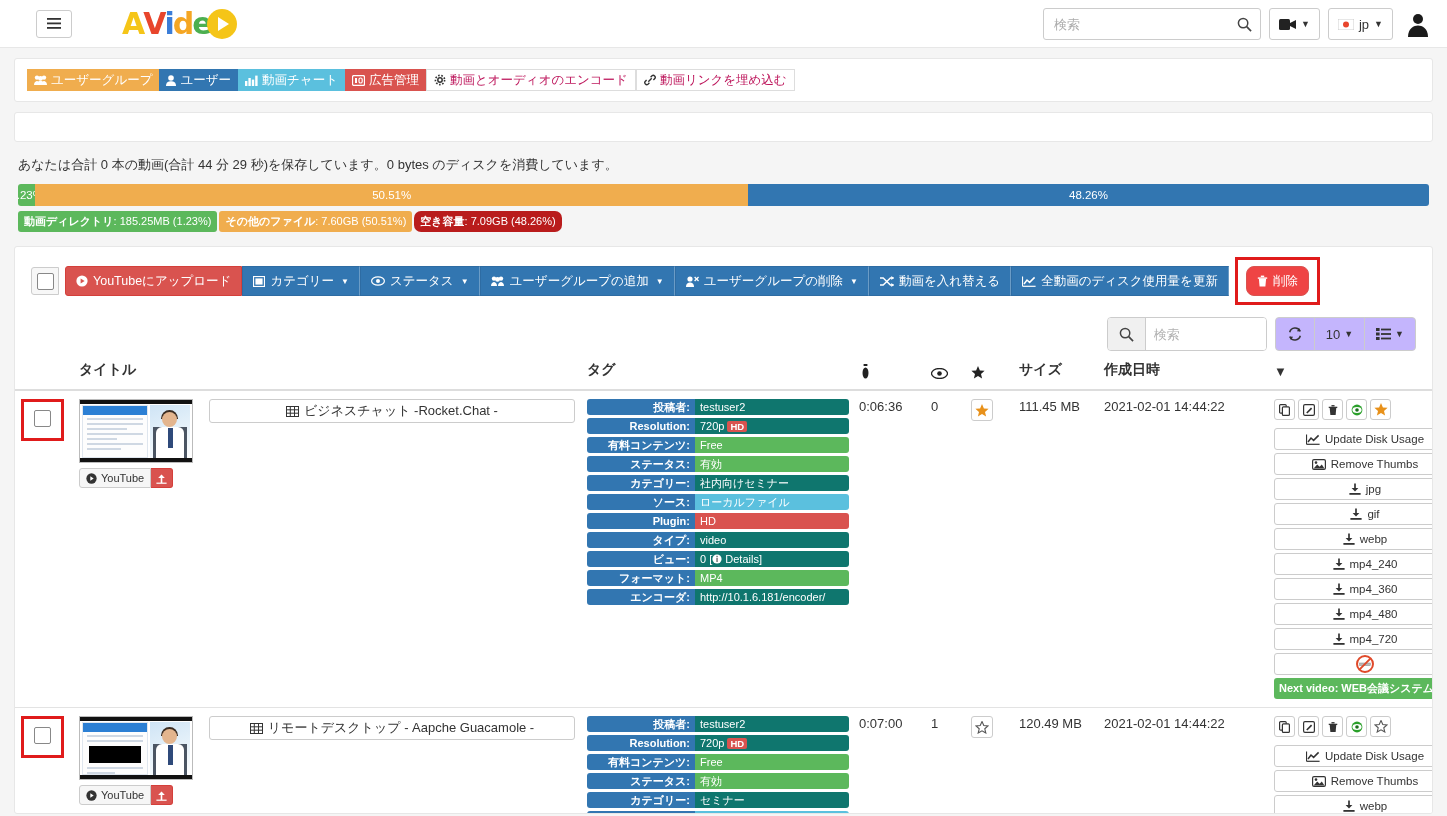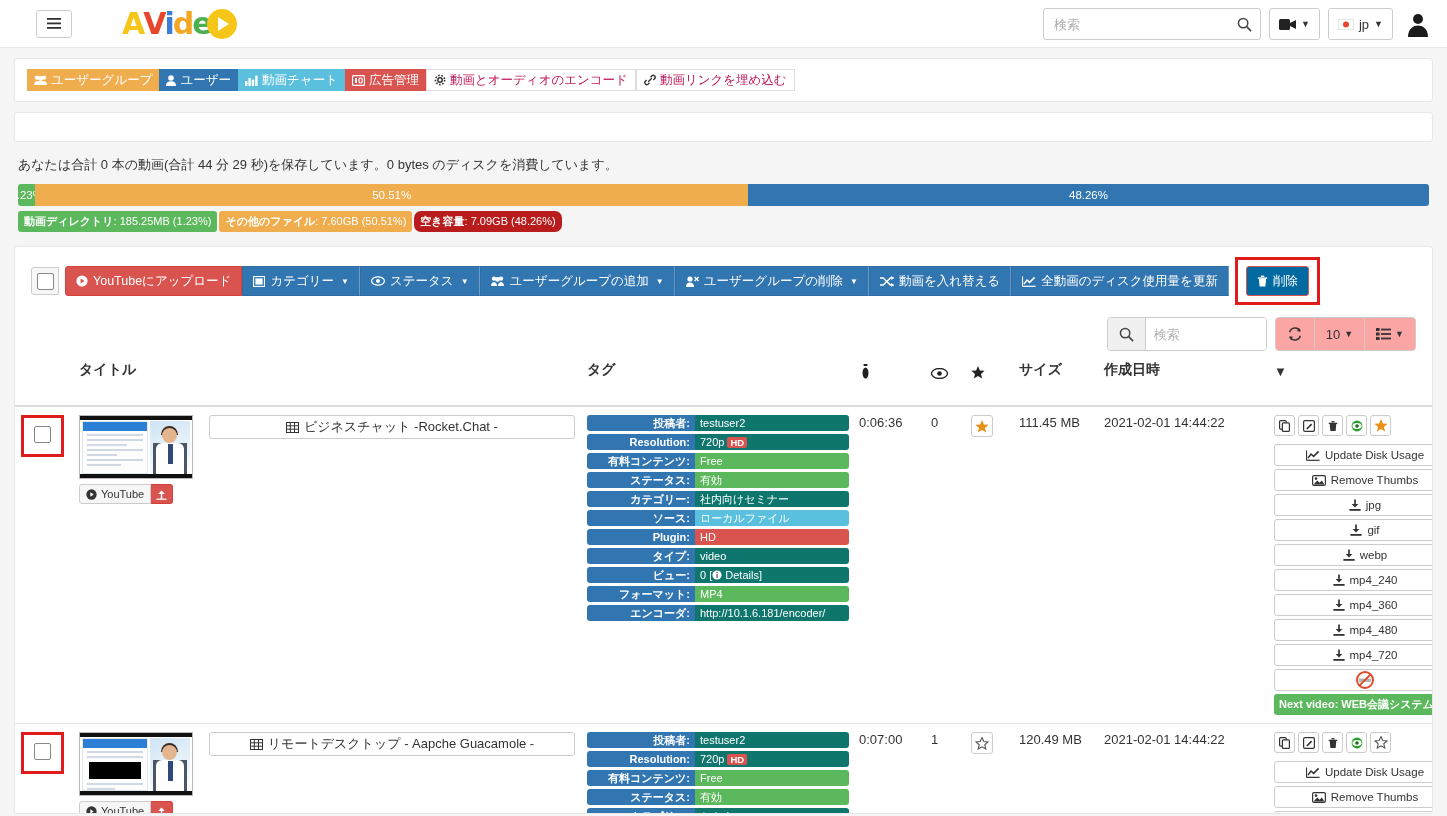--- a/index.html
+++ b/index.html
@@ -198,23 +198,23 @@
     color: #fff;
     background: #3276b1;
     border: 1px solid rgba(0,0,0,.08);
     border-right: 1px solid rgba(255,255,255,.28);
     cursor: pointer;
     white-space: nowrap;
   }
   .btn.red { background: #d9534f; border-color: #d43f3a; }
   .btn.first { border-radius: 3px 0 0 3px; }
   .btn.delete {
-    background: #0369a1;
+    background: #ef4444;
     border: 1px solid #d9534f;
-    border-radius: 3px;
+    border-radius: 8px;
     justify-content: center;
   }
   .delete-wrap {
     border: 3px solid #e01b1b;
     padding: 6px 8px;
     margin-left: 6px;
     background: #fff;
     display: inline-flex;
   }
 
@@ -243,38 +243,38 @@
     border: none; outline: none;
     padding: 0 8px;
     font-size: 13px;
     font-family: inherit;
   }
   .mini-search input::placeholder { color: #b0b0b0; }
   .btngroup { display: flex; }
   .btngroup > div {
     height: 34px;
     border: 1px solid #ccc;
-    background: #fca5a5;
+    background: #c4b5fd;
     display: flex; align-items: center; 
     gap: 4px;
     padding: 0 11px;
     cursor: pointer;
     font-size: 13px;
     margin-left: -1px;
   }
   .btngroup > div:first-child { border-radius: 4px 0 0 4px; margin-left: 0; }
   .btngroup > div:last-child { border-radius: 0 4px 4px 0; }
 
   
   table.vtable { width: 100%; border-collapse: collapse; table-layout: fixed; }
   table.vtable th {
     font-size: 14px;
     font-weight: bold;
     text-align: left;
-    padding: 4px 6px 26px 6px;
+    padding: 4px 6px 10px 6px;
     border-bottom: 2px solid #ddd;
     color: #333;
     vertical-align: bottom;
   }
   table.vtable td {
     padding: 8px 6px;
     vertical-align: top;
     border-bottom: 1px solid #e3e3e3;
     font-size: 13px;
   }

